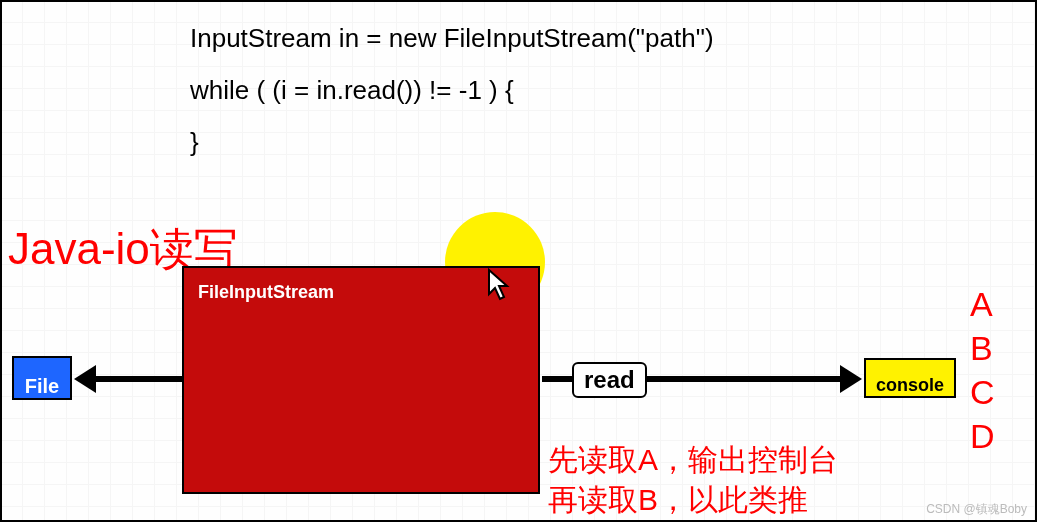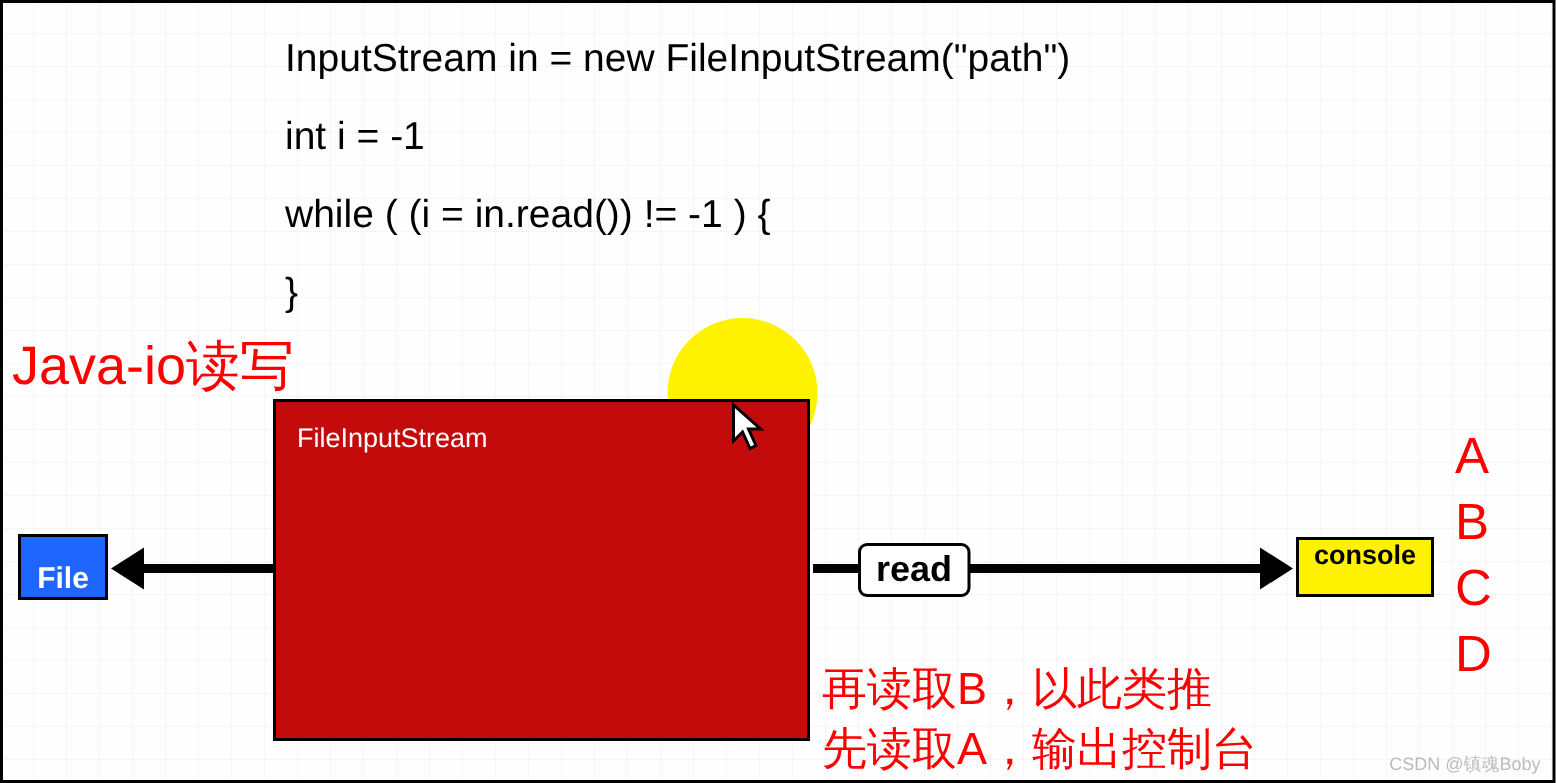--- a/index.html
+++ b/index.html
@@ -23,21 +23,21 @@
       font-size: 26px;
       line-height: 40px;
       color: #000;
     }
     .code-block div { white-space: pre; margin-top: 12px; }
     .anno-title {
       position: absolute;
       left: 6px;
       top: 218px;
       color: #ff0000;
-      font-size: 36px;
+      font-size: 44px;
     }
     .yellow-circle {
       position: absolute;
       left: 443px;
       top: 210px;
       width: 100px;
       height: 100px;
       background: #fff200;
       border-radius: 50%;
     }
@@ -45,21 +45,21 @@
       position: absolute;
       left: 180px;
       top: 264px;
       width: 358px;
       height: 228px;
       background: #c40b0b;
       border: 2px solid #000;
     }
     .red-box-label {
       color: #fff;
-      font-weight: normal;
+      font-weight: bold;
       font-size: 18px;
       padding: 14px;
     }
     .cursor-icon {
       position: absolute;
       left: 485px;
       top: 266px;
     }
     .file-box {
       position: absolute;
@@ -133,21 +133,21 @@
     }
     .console-box {
       position: absolute;
       left: 862px;
       top: 356px;
       width: 92px;
       height: 40px;
       background: #fff200;
       border: 2px solid #000;
       display: flex;
-      align-items: flex-start;
+      align-items: flex-end;
       justify-content: center;
       font-size: 18px;
       font-weight: bold;
     }
     .letters {
       position: absolute;
       left: 968px;
       top: 280px;
       color: #ff0000;
       font-size: 34px;
@@ -168,21 +168,20 @@
       font-size: 12px;
       color: #bbb;
       margin-left: 12px;
     }
   </style>
 </head>
 <body>
 
 <div class="code-block">
   <div>InputStream in = new FileInputStream("path")</div>
-  <div>int i = -1</div>
   <div>while ( (i = in.read()) != -1 ) {</div>
   <div>}</div>
 </div>
 
 <div class="anno-title">Java-io读写</div>
 
 <div class="yellow-circle"></div>
 
 <div class="red-box">
   <div class="red-box-label">FileInputStream</div>
@@ -208,17 +207,17 @@
 </div>
 
 <div class="letters">
   <div>A</div>
   <div>B</div>
   <div>C</div>
   <div>D</div>
 </div>
 
 <div class="anno-note">
+  <div>先读取A，输出控制台</div>
   <div>再读取B，以此类推</div>
-  <div>先读取A，输出控制台</div>
 </div>
 
 <div class="watermark">CSDN @镇魂Boby</div>
 
 </body></html>

